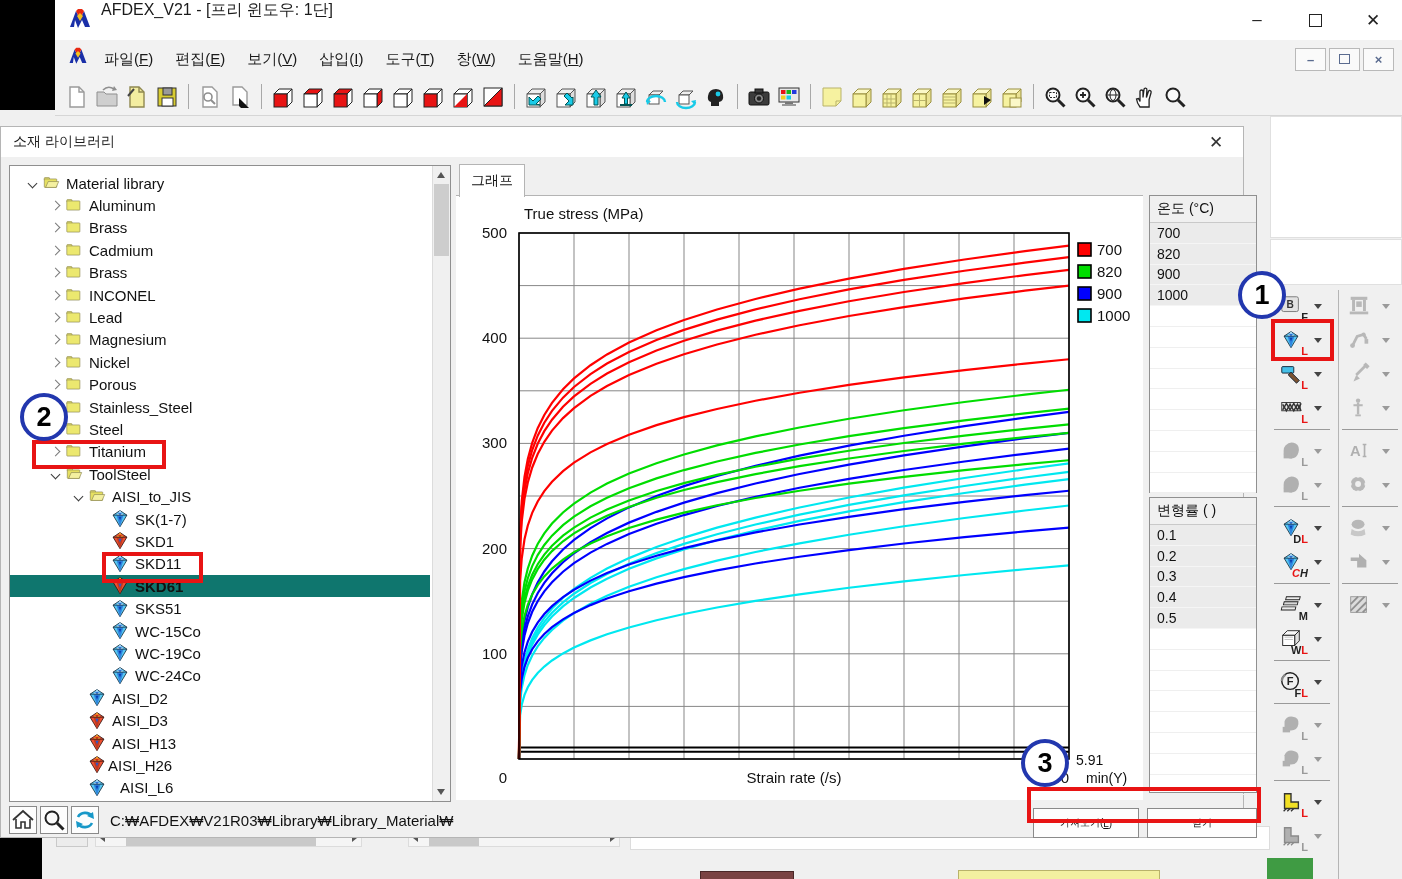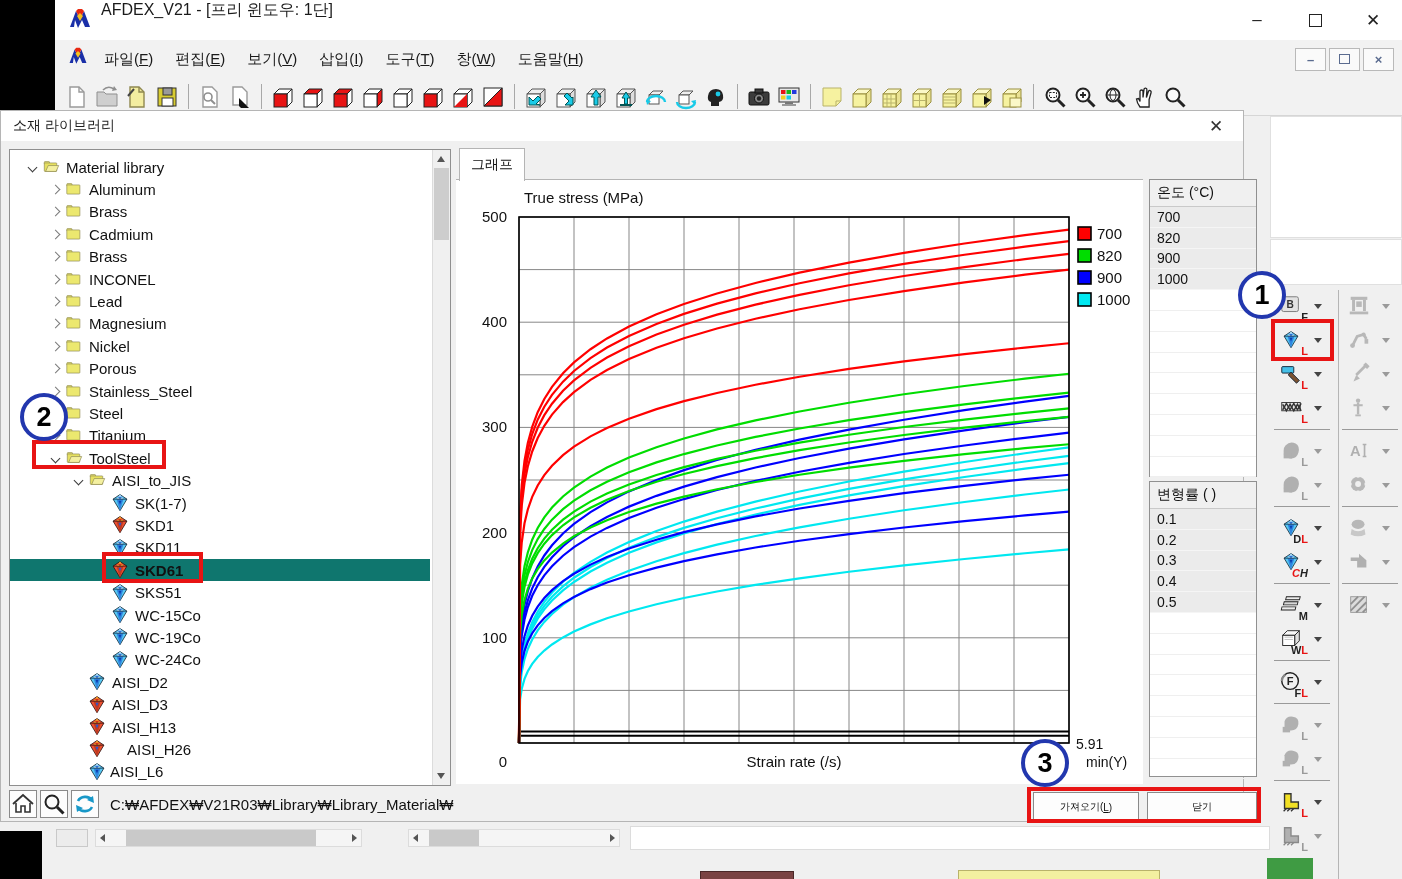--- a/index.html
+++ b/index.html
@@ -16,21 +16,21 @@
   .menubar{left:55px;top:40px;width:1347px;height:38px;background:#f2f2f2;display:flex;align-items:center;border-bottom:1px solid #e2e2e2;}
   .menu-item{font-size:15px;margin:0 11px;color:#1a1a1a;white-space:nowrap;}
   .mdibtns{margin-left:auto;margin-right:8px;display:flex;gap:3px;}
   .mdibtn{width:29px;height:21px;border:1px solid #b9b9b9;background:#fafafa;display:flex;align-items:center;justify-content:center;color:#5a6b8f;font-size:13px;font-weight:bold;}
   .restoreglyph{position:relative;width:9px;height:8px;border:1.4px solid #5a6b8f;background:#fafafa;}
   .restoreglyph::before{content:"";position:absolute;left:2px;top:-4px;width:9px;height:8px;border:1.4px solid #5a6b8f;z-index:-1;}
   .toolbar{left:55px;top:78px;width:1347px;height:38px;background:#f2f2f2;display:flex;align-items:center;padding-left:7px;box-sizing:border-box;border-bottom:1px solid #d6d6d6;}
   .tbicon{width:30px;height:28px;display:flex;align-items:center;justify-content:center;flex:0 0 auto;}
   .tsep{width:1px;height:25px;background:#a8a8a8;margin:0 6px;flex:0 0 auto;}
   
-  .dialog{left:0;top:110px;width:1244px;height:712px;background:#f0f0f0;border:1px solid #b5b5b5;box-sizing:border-box;}
+  .dialog{left:0;top:126px;width:1244px;height:712px;background:#f0f0f0;border:1px solid #b5b5b5;box-sizing:border-box;}
   .dlg-title{position:absolute;left:0;top:0;width:100%;height:30px;background:#fff;display:flex;align-items:center;}
   .dlg-title span{font-size:14px;margin-left:12px;color:#1c1c1c;}
   .dlg-close{position:absolute;right:14px;top:3px;width:26px;height:24px;display:flex;align-items:center;justify-content:center;font-size:17px;color:#333;}
   .tree-panel{position:absolute;left:8px;top:38px;width:442px;height:637px;background:#fff;border:1px solid #8f8f8f;box-sizing:border-box;overflow:hidden;}
   .trow{position:absolute;left:0;width:420px;height:22px;display:flex;align-items:center;font-size:15px;white-space:nowrap;}
   .trow.sel{background:#0f766e;font-weight:bold;}
   .chev{display:inline-block;width:6px;height:6px;border-right:1.7px solid #7a7a7a;border-bottom:1.7px solid #7a7a7a;}
   .chev.closed{transform:rotate(-45deg);}
   .chev.open{transform:rotate(45deg);border-color:#3a3a3a;}
   .vscroll{position:absolute;right:0;top:0;width:17px;height:100%;background:#f0f0f0;border-left:1px solid #dcdcdc;}
@@ -1023,35 +1023,35 @@
             <span style="width: 22px; display: inline-flex; justify-content: center; align-items: center;">
               <svg width="20" height="20" viewBox="0 0 26 26" xmlns="http://www.w3.org/2000/svg">
                 <polygon points="13,2 22,8 13,23 4,8" fill="#ef5030" stroke="#201010"></polygon>
                 <polygon points="8.5,8 13,2 17.5,8" fill="#f6b32c"></polygon>
                 <polygon points="10,5 13,8 16,5" fill="#d8291a"></polygon>
                 <polygon points="8.5,8 17.5,8 13,23" fill="#c03a20"></polygon>
                 <polygon points="11,10 15,10 13,15" fill="#2b57c8"></polygon>
                 <polyline points="4,8 22,8" stroke="#201010" fill="none"></polyline>
               </svg>
             </span>
-            <span style="margin-left: 19px;">AISI_H26</span>
+            <span style="margin-left: 0;">AISI_H26</span>
           </div>
           <div class="trow" style="top: 610.8px;">
             <span style="width: 16px; margin-left: 60px; display: inline-flex; justify-content: center;"></span>
             <span style="width: 22px; display: inline-flex; justify-content: center; align-items: center;">
               <svg width="20" height="20" viewBox="0 0 26 26" xmlns="http://www.w3.org/2000/svg">
                 <polygon points="13,2 22,8 13,23 4,8" fill="#57c8f2" stroke="#102030"></polygon>
                 <polygon points="8.5,8 13,2 17.5,8" fill="#bfeafd"></polygon>
                 <polygon points="10,5 13,8 16,5" fill="#2b6fd6"></polygon>
                 <polygon points="8.5,8 17.5,8 13,23" fill="#2f86e0"></polygon>
                 <polygon points="11,10 15,10 13,15" fill="#0b3fb0"></polygon>
                 <polyline points="4,8 22,8" stroke="#102030" fill="none"></polyline>
               </svg>
             </span>
-            <span style="margin-left: 2px;">AISI_L6</span>
+            <span style="margin-left: 12px;">AISI_L6</span>
           </div>
         </div>
       <div class="vscroll">
         <div class="vs-arrow" style="top:6px;border-bottom:6px solid #555;"></div>
         <div class="vs-thumb" style="top:18px;height:72px;"></div>
         <div class="vs-arrow" style="bottom:6px;border-top:6px solid #555;"></div>
       </div>
     </div>
 
     <div class="status-row">

